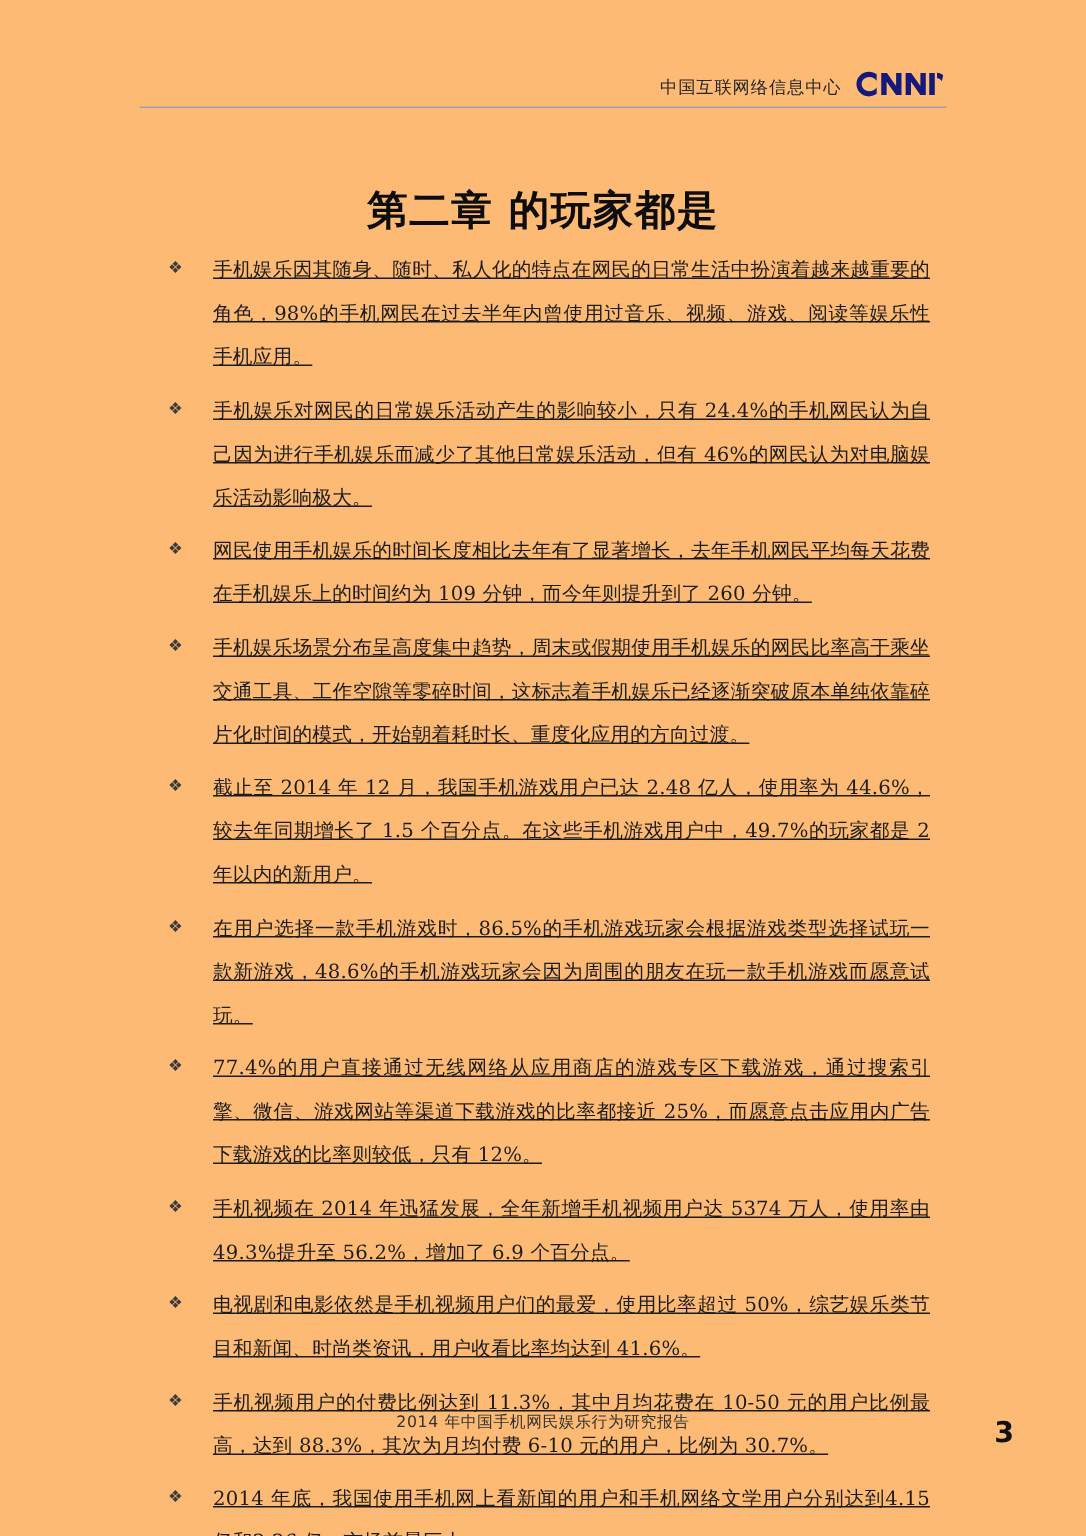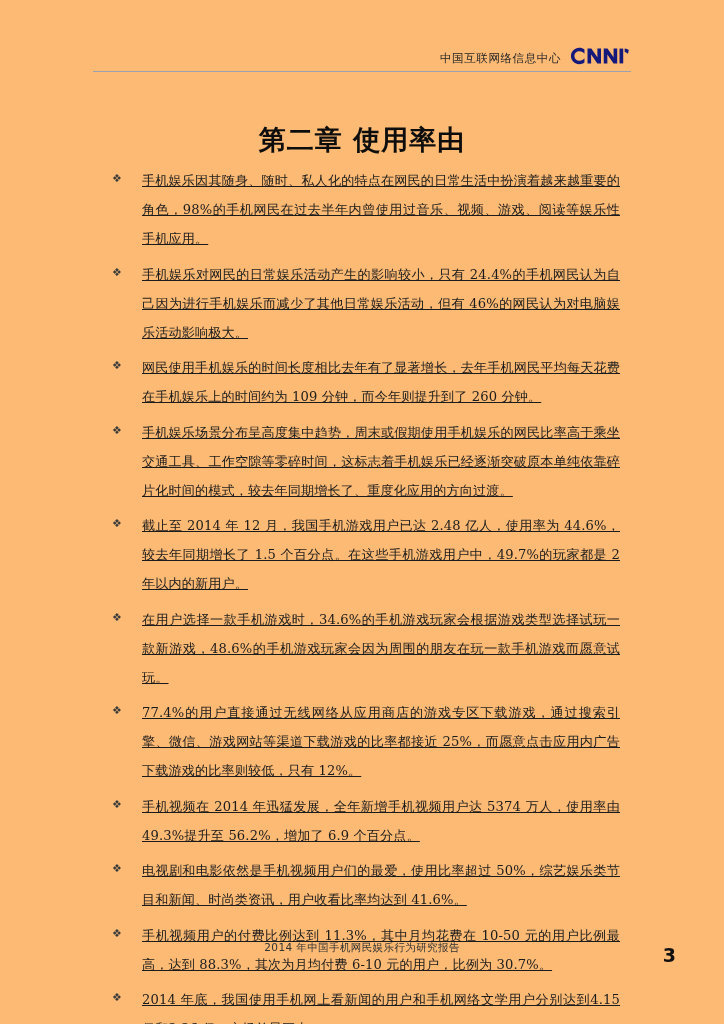--- a/index.html
+++ b/index.html
@@ -156,52 +156,52 @@
             <path d="M69.5 5.2H77l12.2 17.3V5.2h7.2v29.6h-7.3L76.7 17.1v17.7h-7.2z"></path>
             <path d="M101 5.2h7.4v29.6H101z"></path>
             <path d="M119.6 8.2c-2.2-1.9-5-3-8.2-3.3v7.2c2.7.5 4.9 2 6.4 4.1z"></path>
           </g>
         </svg>
       </span>
     </div>
     <div class="header-rule"></div>
   </div>
 
-  <h1 class="chapter-title">第二章 使用率由</h1>
+  <h1 class="chapter-title">第二章 的玩家都是</h1>
 
   <ul class="body-list">
 
     <li class="bullet-item">
       <span class="bullet-mark">❖</span>
       <span class="bullet-text">手机娱乐因其随身、随时、私人化的特点在网民的日常生活中扮演着越来越重要的角色，98%的手机网民在过去半年内曾使用过音乐、视频、游戏、阅读等娱乐性手机应用。</span>
     </li>
 
     <li class="bullet-item">
       <span class="bullet-mark">❖</span>
       <span class="bullet-text">手机娱乐对网民的日常娱乐活动产生的影响较小，只有 24.4%的手机网民认为自己因为进行手机娱乐而减少了其他日常娱乐活动，但有 46%的网民认为对电脑娱乐活动影响极大。</span>
     </li>
 
     <li class="bullet-item">
       <span class="bullet-mark">❖</span>
       <span class="bullet-text">网民使用手机娱乐的时间长度相比去年有了显著增长，去年手机网民平均每天花费在手机娱乐上的时间约为 109 分钟，而今年则提升到了 260 分钟。</span>
     </li>
 
     <li class="bullet-item">
       <span class="bullet-mark">❖</span>
-      <span class="bullet-text">手机娱乐场景分布呈高度集中趋势，周末或假期使用手机娱乐的网民比率高于乘坐交通工具、工作空隙等零碎时间，这标志着手机娱乐已经逐渐突破原本单纯依靠碎片化时间的模式，较去年同期增长了、重度化应用的方向过渡。</span>
+      <span class="bullet-text">手机娱乐场景分布呈高度集中趋势，周末或假期使用手机娱乐的网民比率高于乘坐交通工具、工作空隙等零碎时间，这标志着手机娱乐已经逐渐突破原本单纯依靠碎片化时间的模式，开始朝着耗时长、重度化应用的方向过渡。</span>
     </li>
 
     <li class="bullet-item">
       <span class="bullet-mark">❖</span>
       <span class="bullet-text">截止至 2014 年 12 月，我国手机游戏用户已达 2.48 亿人，使用率为 44.6%，较去年同期增长了 1.5 个百分点。在这些手机游戏用户中，49.7%的玩家都是 2 年以内的新用户。</span>
     </li>
 
     <li class="bullet-item">
       <span class="bullet-mark">❖</span>
-      <span class="bullet-text">在用户选择一款手机游戏时，34.6%的手机游戏玩家会根据游戏类型选择试玩一款新游戏，48.6%的手机游戏玩家会因为周围的朋友在玩一款手机游戏而愿意试玩。</span>
+      <span class="bullet-text">在用户选择一款手机游戏时，86.5%的手机游戏玩家会根据游戏类型选择试玩一款新游戏，48.6%的手机游戏玩家会因为周围的朋友在玩一款手机游戏而愿意试玩。</span>
     </li>
 
     <li class="bullet-item">
       <span class="bullet-mark">❖</span>
       <span class="bullet-text">77.4%的用户直接通过无线网络从应用商店的游戏专区下载游戏，通过搜索引擎、微信、游戏网站等渠道下载游戏的比率都接近 25%，而愿意点击应用内广告下载游戏的比率则较低，只有 12%。</span>
     </li>
 
     <li class="bullet-item">
       <span class="bullet-mark">❖</span>
       <span class="bullet-text">手机视频在 2014 年迅猛发展，全年新增手机视频用户达 5374 万人，使用率由 49.3%提升至 56.2%，增加了 6.9 个百分点。</span>

